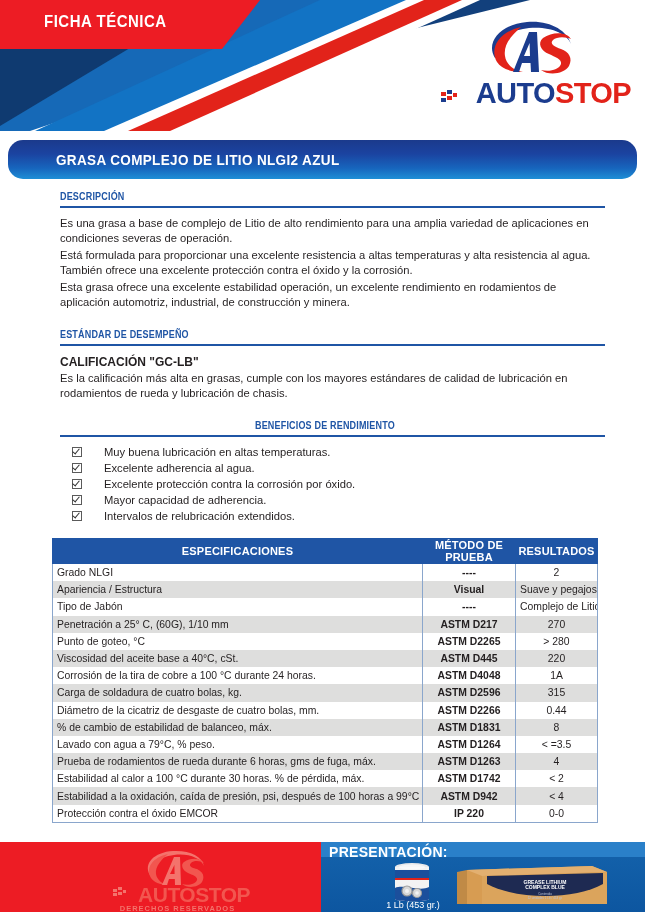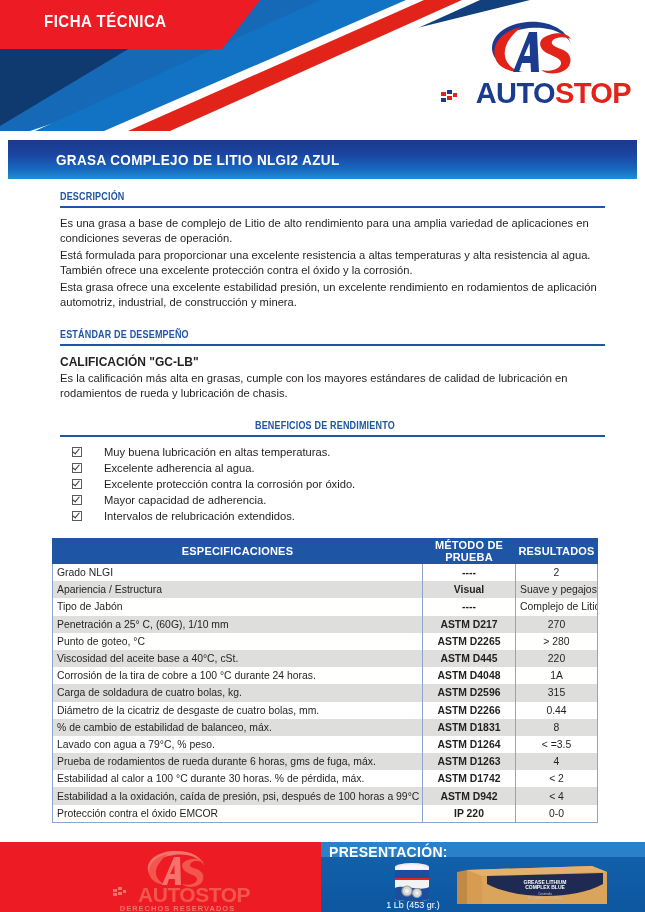--- a/index.html
+++ b/index.html
@@ -113,20 +113,21 @@
   .w-auto  { color: #1b3c8e; }
   .w-stop  { color: #e2231a; }
   .logo-flag { position: absolute; left: 6px; bottom: 8px; width: 26px; height: 18px; }
 
   
   .title-band {
     position: absolute;
     left: 8px; top: 140px;
     width: 629px; height: 39px;
     background: linear-gradient(to bottom, #1b3a8c 0%, #1b43a0 35%, #1765bd 72%, #1e8fd6 100%);
+    border-radius: 15px;
   }
   .title-band-text {
     position: absolute;
     left: 48px; top: 11px;
     font-family: "Liberation Sans Narrow", "Liberation Sans", sans-serif;
     font-size: 15px;
     font-weight: bold;
     color: #ffffff;
     letter-spacing: 0.4px;
     transform: scaleX(0.9);
@@ -373,21 +374,21 @@
 
 <div class="body-area">
 
   <div class="section-head">
     <span class="sh-label">DESCRIPCIÓN</span>
     <div class="sh-rule"></div>
   </div>
   <div class="para-block">
     <p>Es una grasa a base de complejo de Litio de alto rendimiento para una amplia variedad de aplicaciones en condiciones severas de operación.</p>
     <p>Está formulada para proporcionar una excelente resistencia a altas temperaturas y alta resistencia al agua. También ofrece una excelente protección contra el óxido y la corrosión.</p>
-    <p>Esta grasa ofrece una excelente estabilidad presión, un excelente rendimiento en rodamientos de aplicación automotriz, industrial, de construcción y minera.</p>
+    <p>Esta grasa ofrece una excelente estabilidad operación, un excelente rendimiento en rodamientos de aplicación automotriz, industrial, de construcción y minera.</p>
   </div>
 
   <div class="section-head" style="margin-top:14px;">
     <span class="sh-label">ESTÁNDAR DE DESEMPEÑO</span>
     <div class="sh-rule"></div>
   </div>
   <div class="calif-title">CALIFICACIÓN "GC-LB"</div>
   <div class="para-block" style="margin-top:0;">
     <p>Es la calificación más alta en grasas, cumple con los mayores estándares de calidad de lubricación en rodamientos de rueda y lubricación de chasis.</p>
   </div>

